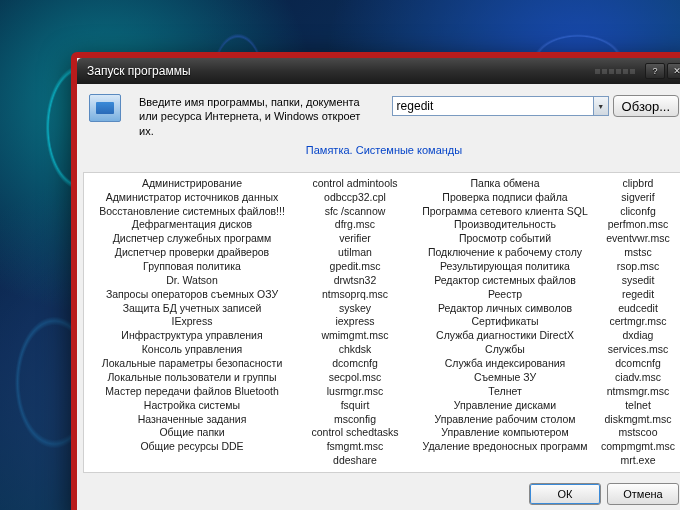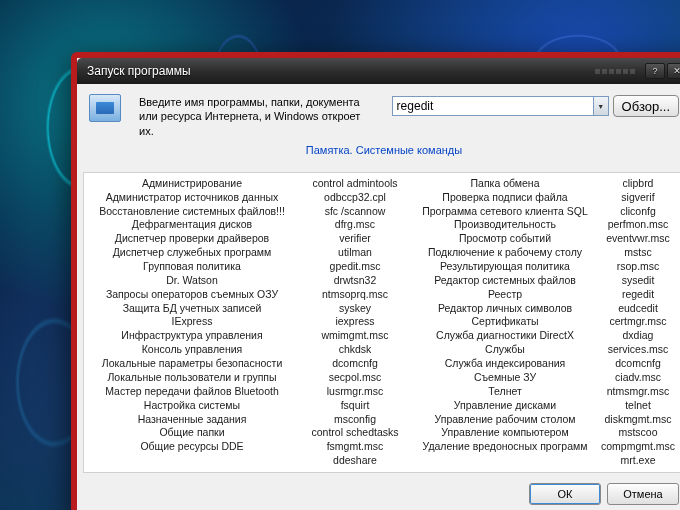--- a/index.html
+++ b/index.html
@@ -204,22 +204,22 @@
   </div>
 
   <div class="hint-link">Памятка. Системные команды</div>
 
   <div class="cmd-panel">
     <div class="col" id="col1">
         <div>Администрирование</div>
         <div>Администратор источников данных</div>
         <div>Восстановление системных файлов!!!</div>
         <div>Дефрагментация дисков</div>
+        <div>Диспетчер служебных программ</div>
         <div>Диспетчер проверки драйверов</div>
-        <div>Диспетчер служебных программ</div>
         <div>Групповая политика</div>
         <div>Dr. Watson</div>
         <div>Запросы операторов съемных ОЗУ</div>
         <div>Защита БД учетных записей</div>
         <div>IExpress</div>
         <div>Инфраструктура управления</div>
         <div>Консоль управления</div>
         <div>Локальные параметры безопасности</div>
         <div>Локальные пользователи и группы</div>
         <div>Мастер передачи файлов Bluetooth</div>

